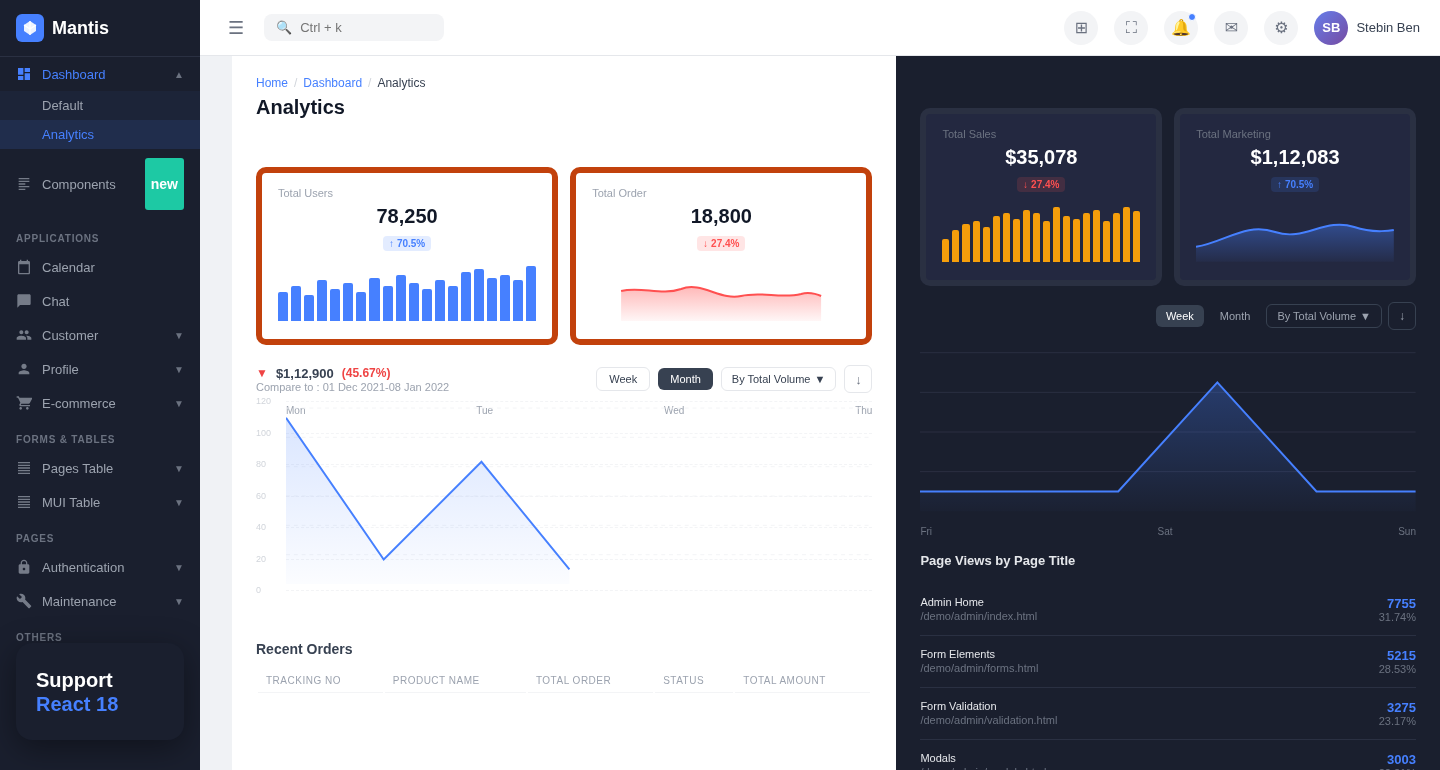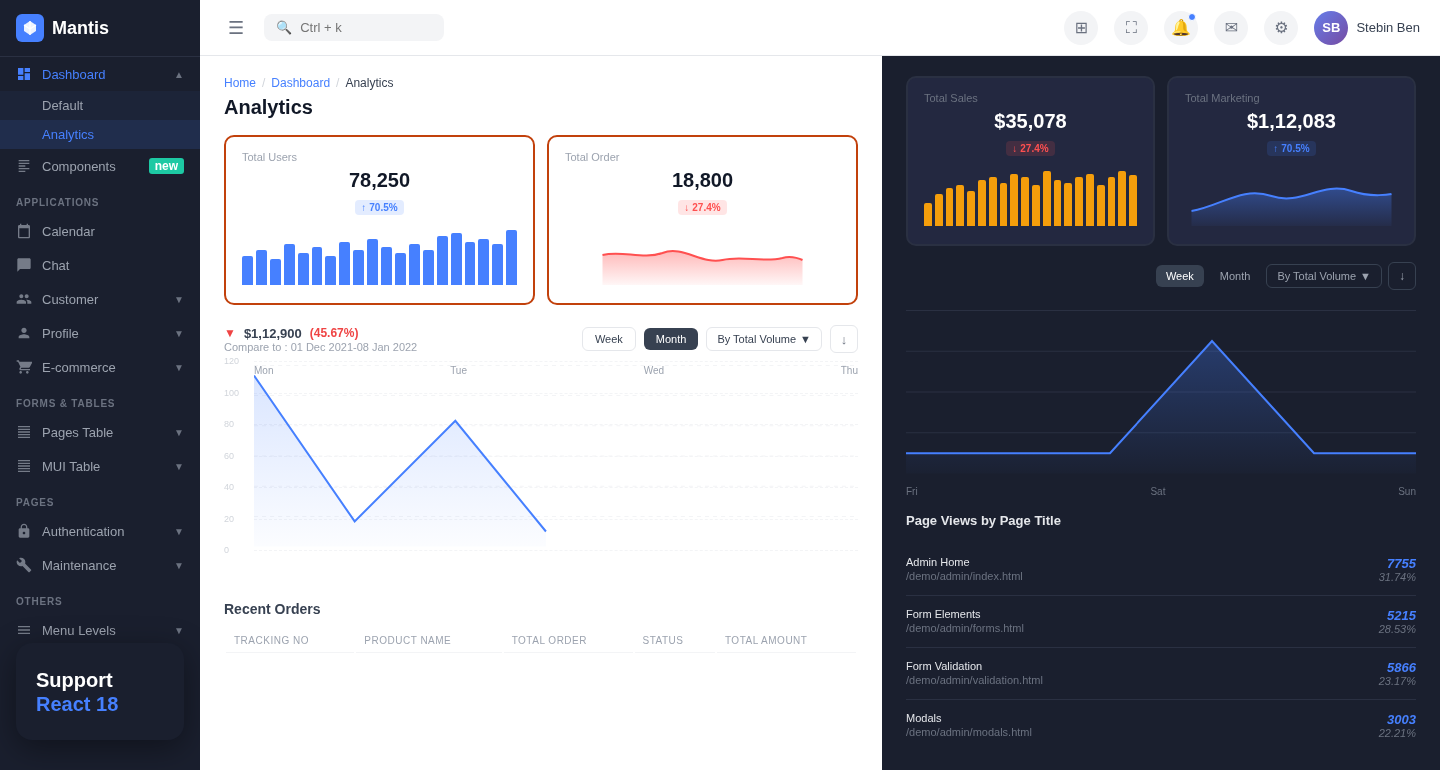--- a/index.html
+++ b/index.html
@@ -57,23 +57,23 @@
       color: #9ca3af;
       font-size: 13px;
       transition: background 0.15s;
     }
     .sidebar-item-left { display: flex; align-items: center; gap: 10px; }
     .sidebar-item-icon { width: 16px; height: 16px; opacity: 0.7; flex-shrink: 0; }
     .sidebar-item-label { font-size: 13px; }
     .sidebar-item-badge {
       background: #1dc9a4;
       color: #fff;
-      font-size: 12px;
+      font-size: 14px;
       font-weight: 700;
-      padding: 1px 6px;
+      padding: 18px 6px;
       border-radius: 3px;
     }
     .sidebar-chevron { color: #6b7280; font-size: 10px; }
 
     .dashboard-group { }
     .dashboard-header {
       display: flex;
       align-items: center;
       justify-content: space-between;
       padding: 9px 16px;
@@ -182,20 +182,21 @@
       display: flex; align-items: center; justify-content: center;
       color: #fff; font-size: 13px; font-weight: 600;
     }
     .user-name { font-size: 13px; font-weight: 500; color: #374151; }
 
     
     .content-area {
       flex: 1;
       display: flex;
       overflow: hidden;
+      padding-left: 32px;
     }
 
     
     .content-light {
       flex: 0 0 55%;
       background: #fff;
       overflow-y: auto;
       padding: 20px 24px;
     }
     .content-light::-webkit-scrollbar { width: 4px; }
@@ -225,24 +226,25 @@
 
     
     .metric-cards {
       display: grid;
       grid-template-columns: 1fr 1fr;
       gap: 12px;
       margin-bottom: 20px;
     }
     .metric-card {
       background: #fff;
-      border: 2px solid #c2410c;
+      border: 6px solid #c2410c;
       border-radius: 10px;
       padding: 14px 16px;
       overflow: hidden;
+      margin-top: 32px;
     }
     .metric-card.dark {
       background: #232840;
       border-color: #2a3042;
     }
     .metric-card-label { font-size: 11px; color: #9ca3af; margin-bottom: 6px; }
     .metric-card.dark .metric-card-label { color: #6b7280; }
     .metric-card-value-row { display: flex; align-items: center; gap: 8px; margin-bottom: 10px; flex-direction: column; }
     .metric-card-value { font-size: 20px; font-weight: 700; color: #111827; }
     .metric-card.dark .metric-card-value { color: #fff; }
@@ -356,21 +358,21 @@
       letter-spacing: 0.05em;
     }
 
     
     .page-views-title { font-size: 13px; font-weight: 600; color: #e5e7eb; margin-bottom: 16px; }
     .page-view-item { display: flex; align-items: flex-start; justify-content: space-between; padding: 12px 0; border-bottom: 1px solid #2a3042; }
     .page-view-item:last-child { border-bottom: none; }
     .page-view-left { }
     .page-view-name { font-size: 11px; font-weight: 500; color: #e5e7eb; margin-bottom: 2px; }
     .page-view-path { font-size: 11px; color: #6b7280; }
-    .page-view-right { text-align: right; font-style: italic; }
+    .page-view-right { text-align: right; }
     .page-view-count { font-size: 13px; font-weight: 600; color: #4680ff; }
     .page-view-pct { font-size: 11px; color: #6b7280; }
 
     
     .dark-metric-cards {
       display: grid;
       grid-template-columns: 1fr 1fr;
       gap: 12px;
       margin-bottom: 16px;
     }
@@ -851,21 +853,21 @@
       <div class="page-view-count">5215</div>
       <div class="page-view-pct">28.53%</div>
     </div>
   </div>
             <div class="page-view-item">
     <div class="page-view-left">
       <div class="page-view-name">Form Validation</div>
       <div class="page-view-path">/demo/admin/validation.html</div>
     </div>
     <div class="page-view-right">
-      <div class="page-view-count">5866</div>
+      <div class="page-view-count">3275</div>
       <div class="page-view-pct">23.17%</div>
     </div>
   </div>
             <div class="page-view-item">
     <div class="page-view-left">
       <div class="page-view-name">Modals</div>
       <div class="page-view-path">/demo/admin/modals.html</div>
     </div>
     <div class="page-view-right">
       <div class="page-view-count">3003</div>

